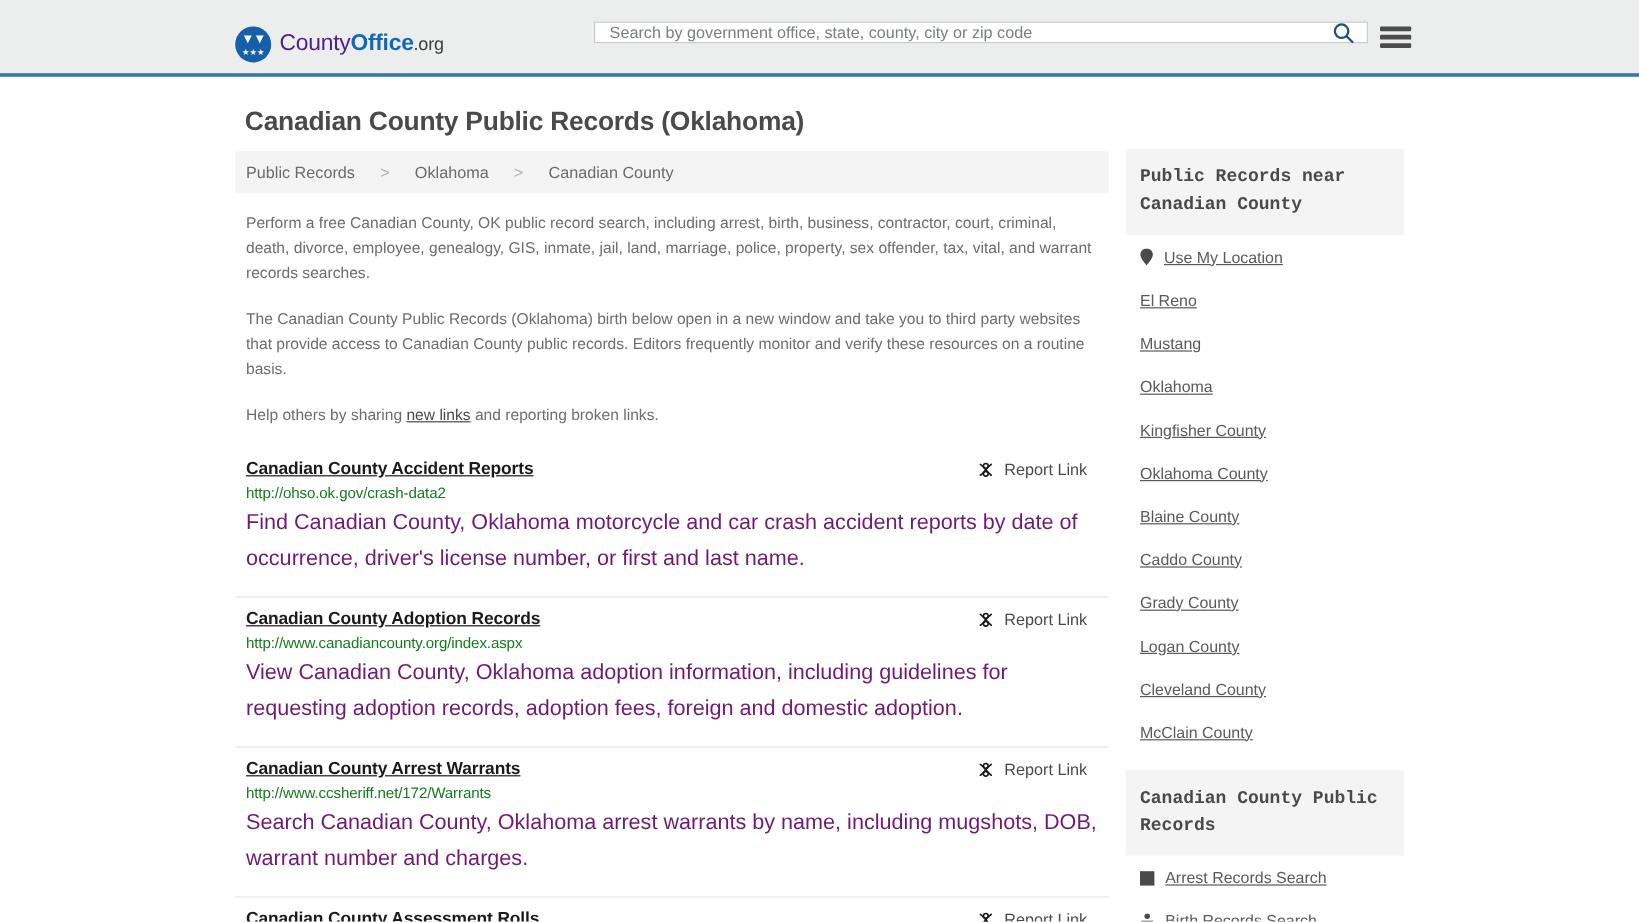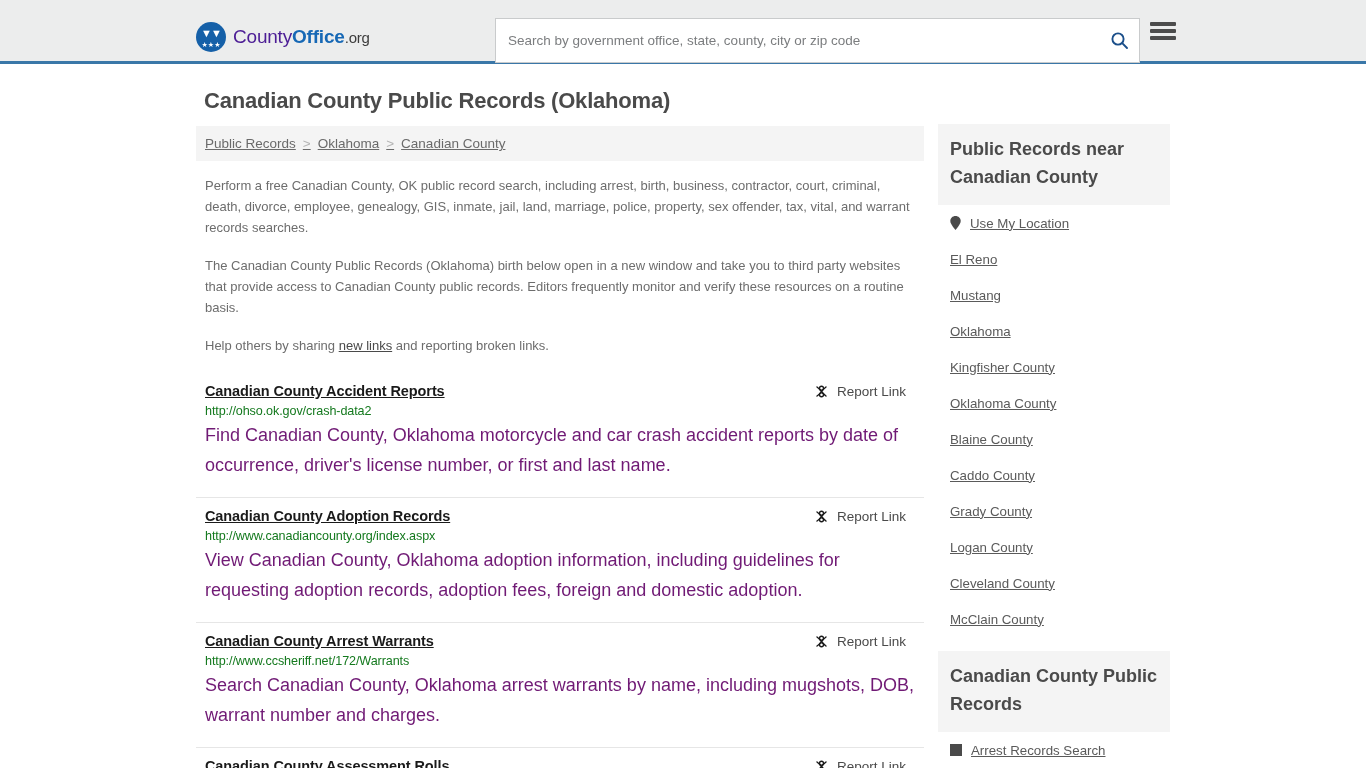--- a/index.html
+++ b/index.html
@@ -63,21 +63,21 @@
   }
   .logo-text .b1 { color: #4c1d95; }
   .logo-text .b2 { color: #1668b5; font-weight: bold; }
   .logo-text .b3 { color: #3d3d3d; font-size: 15px; }
 
   .search-box {
     position: absolute;
     left: 495px;
     top: 18px;
     width: 645px;
-    height: 45px;
+    height: 18px;
     background: #ffffff;
     border: 1px solid #c9cbcc;
     display: flex;
     align-items: center;
     padding: 0 8px 0 10px;
   }
   .search-input {
     flex: 1;
     border: none;
     outline: none;
@@ -145,22 +145,21 @@
   }
 
   
   .breadcrumb {
     background: #f4f4f4;
     padding: 10px 9px;
     font-size: 13.5px;
     color: #6a6a6a;
     display: flex;
     align-items: center;
-    gap: 0;
-    text-decoration: underline;
+    gap: 14px;
   }
   .breadcrumb a {
     color: #6a6a6a;
     text-decoration: none;
   }
   .breadcrumb .sep {
     color: #b3b3b3;
     margin: 0 7px;
   }
   .breadcrumb .current { color: #6a6a6a; }
@@ -227,24 +226,25 @@
     font-size: 18px;
     color: #701a75;
     line-height: 1.66;
     margin-top: 3px;
   }
 
   
   .side-panel-head {
     background: #f4f4f4;
     padding: 12px 12px 13px 12px;
-    font-size: 18px;
+    font-size: 15px;
     font-weight: bold;
     color: #4a4a4a;
     line-height: 1.55;
+    font-family: Liberation Mono, monospace;
   }
   .side-list { padding: 0 12px; }
   .side-item {
     display: flex;
     align-items: center;
     gap: 9px;
     padding: 11px 0 10px 0;
     font-size: 13.3px;
   }
   .side-item a {

